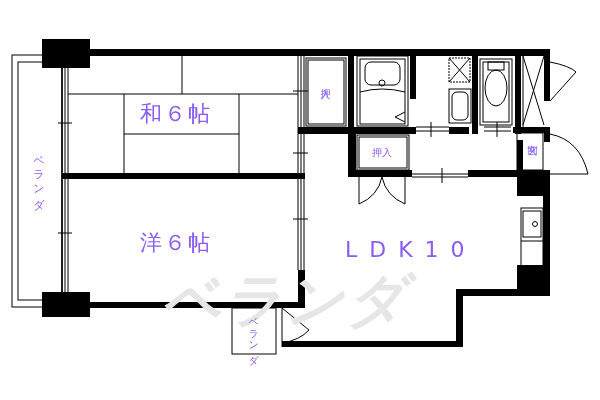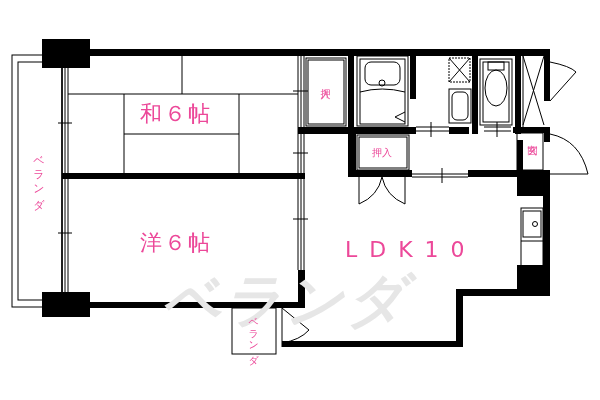--- a/index.html
+++ b/index.html
@@ -1,18 +1,18 @@
 <!DOCTYPE html>
 <html><head>
 <meta charset="utf-8">
 <style>
   html, body { margin:0; padding:0; background:#ffffff; }
   body { width:600px; height:400px; position:relative; overflow:hidden; font-family:"DejaVu Sans", sans-serif; }
   #plan { position:absolute; left:0; top:0; }
-  .lbl { position:absolute; color:#ec4899; white-space:nowrap; }
+  .lbl { position:absolute; color:#8b5cf6; white-space:nowrap; }
   .room-lg { font-size:22px; letter-spacing:2px; }
   .room-ldk { font-size:22px; letter-spacing:12px;text-align:right; }
   .small { font-size:10px; }
   .vert { writing-mode: vertical-rl; font-size:11px; letter-spacing:2px; }
   .vert-sm { writing-mode: vertical-rl; font-size:10px; letter-spacing:1px; }
   .watermark { position:absolute; font-size:58px; font-weight:bold; color:#e6e6e6; letter-spacing:2px; font-style:italic; }
 </style>
 </head>
 <body>
 

